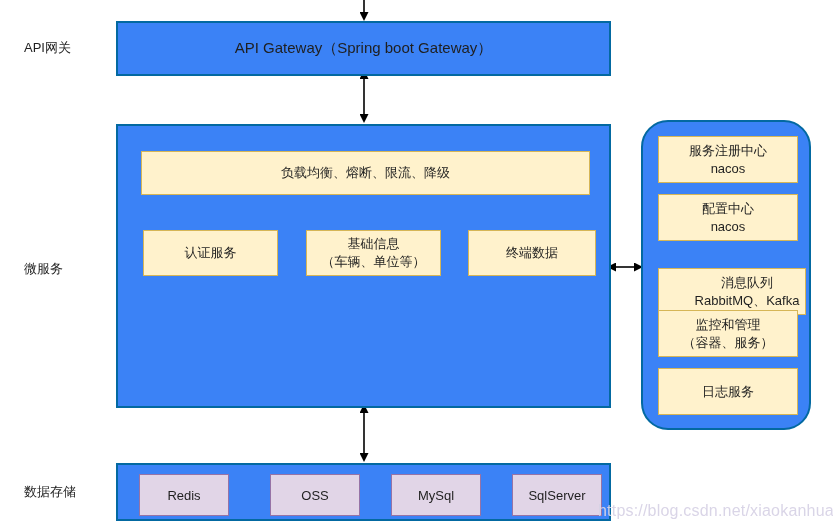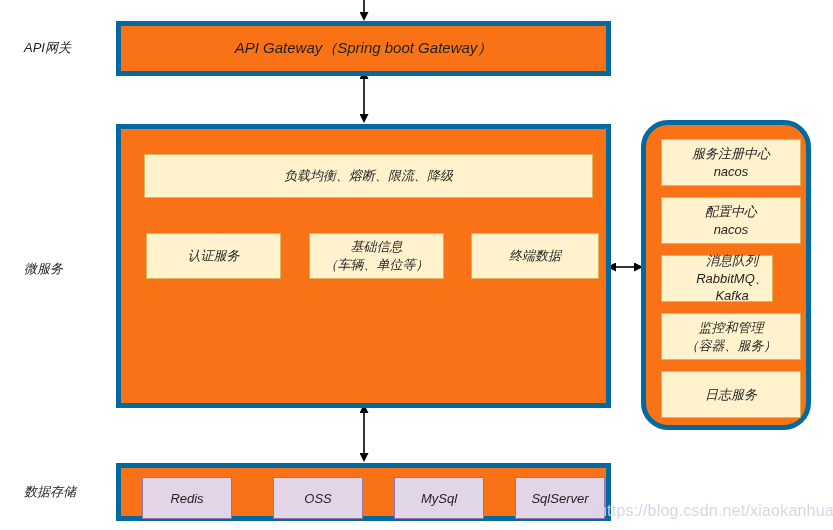--- a/index.html
+++ b/index.html
@@ -13,36 +13,36 @@
   }
   #canvas {
     position: relative;
     width: 833px;
     height: 530px;
     background: #ffffff;
     overflow: hidden;
   }
 
   
-  .abs { position: absolute; box-sizing: border-box; font-style: italic; }
+  .abs { position: absolute; box-sizing: border-box; }
 
   
   .row-label {
     font-size: 13px;
     color: #1f1f1f;
     text-align: left;
     white-space: nowrap;
     display: flex;
     align-items: center;
   }
 
   
   .blue-panel {
-    background: #f97316;
-    border: 5px solid #0369a1;
+    background: #3b82f6;
+    border: 2px solid #0369a1;
   }
 
   
   .yellow-box {
     background: #fff2cc;
     border: 1px solid #d6b656;
     display: flex;
     align-items: center;
     justify-content: center;
     text-align: center;
@@ -148,21 +148,21 @@
   </div>
 
   <div class="abs blue-panel" style="left:641px; top:120px; width:170px; height:310px;border-radius:27px;">
 
     <div class="abs yellow-box multiline" style="left:15px; top:14px; width:140px; height:47px;">服务注册中心
 nacos</div>
 
     <div class="abs yellow-box multiline" style="left:15px; top:72px; width:140px; height:47px;">配置中心
 nacos</div>
 
-    <div class="abs yellow-box multiline" style="left:15px; top:130px; width:112px; height:47px;padding-left:30px;">消息队列
+    <div class="abs yellow-box multiline" style="left:15px; top:146px; width:148px; height:47px;padding-left:30px;">消息队列
 RabbitMQ、Kafka</div>
 
     <div class="abs yellow-box multiline" style="left:15px; top:246px; width:140px; height:47px;">日志服务</div>
 
     <div class="abs yellow-box multiline" style="left:15px; top:188px; width:140px; height:47px;">监控和管理
 （容器、服务）</div>
   </div>
 
   <div class="abs blue-panel" style="left:116px; top:463px; width:495px; height:58px;">
 

